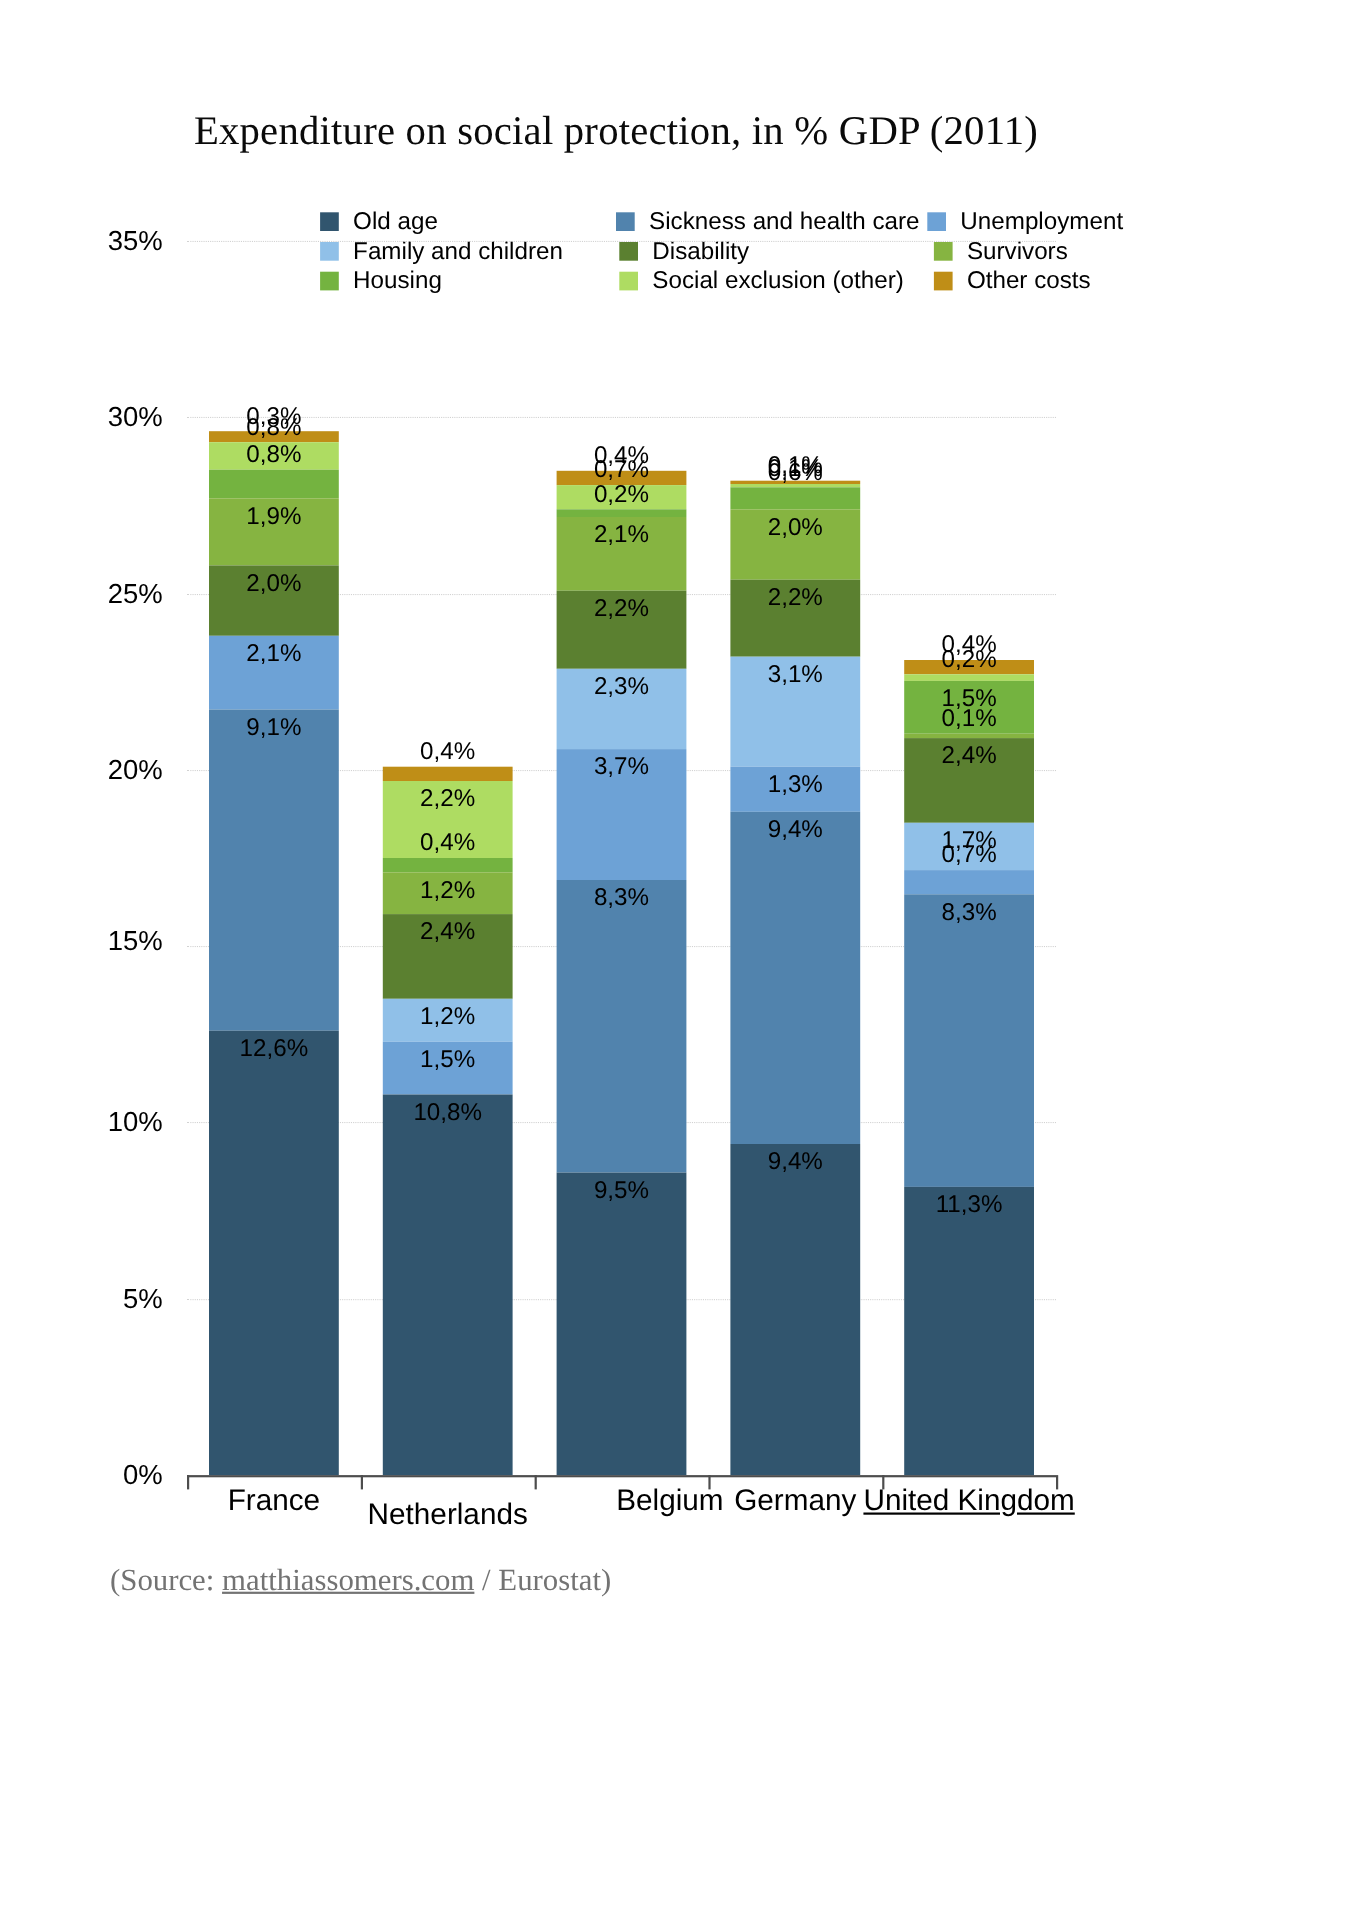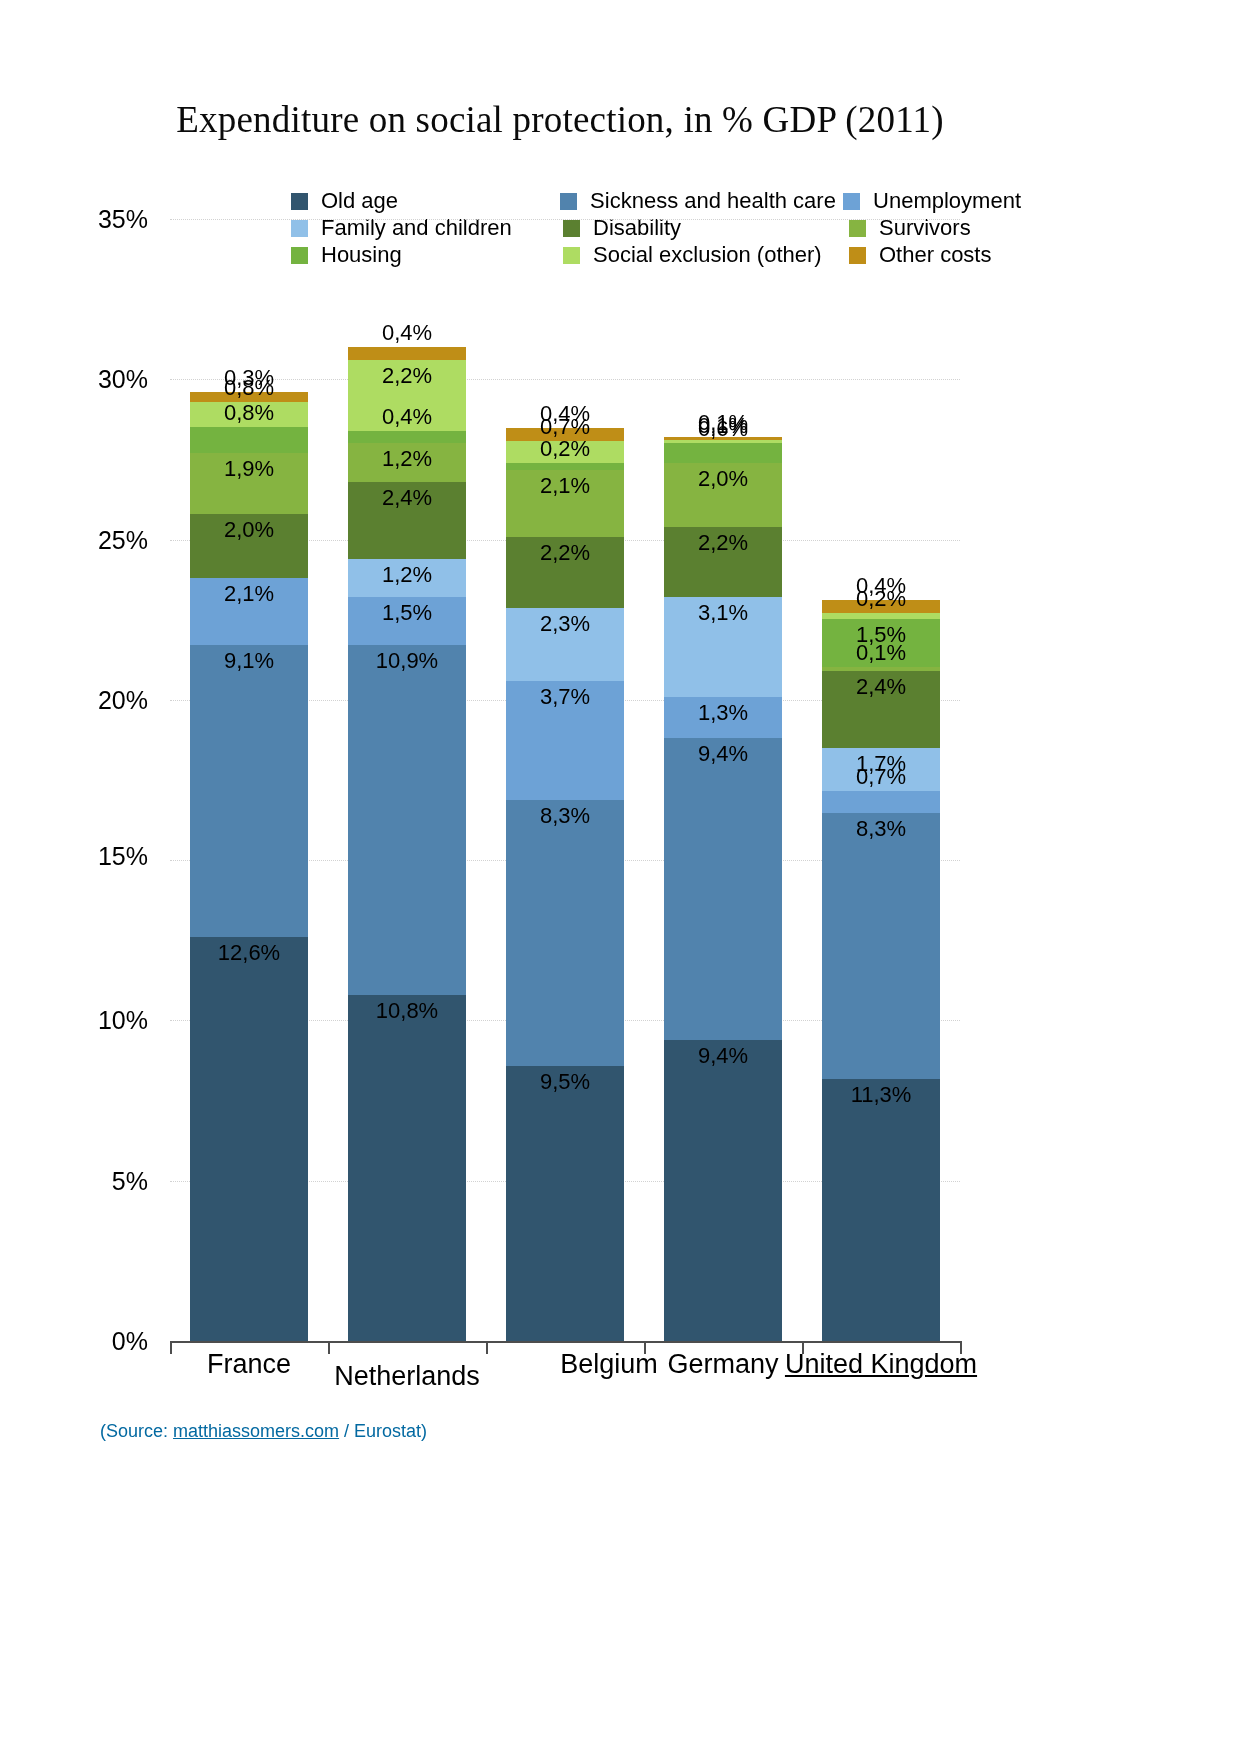--- a/index.html
+++ b/index.html
@@ -54,21 +54,21 @@
   }
   .seg-label.above{top:-27px;}
   .cat-label{
     position:absolute;top:1130px;width:200px;text-align:center;
     font-size:27px;color:#000;font-family:"Liberation Sans",sans-serif;
     white-space:nowrap;
   }
 
   .source{
     position:absolute;left:100px;top:1421px;
-    font-family:Liberation Sans, sans-serif;font-size:18px;color:#0369a1;
+    font-family:Liberation Serif, serif;font-size:28px;color:#737373;
   }
   .source u{text-decoration:underline;}
 </style>
 </head>
 <body>
 
 <div id="chart-root">
 
   <div class="chart-title">Expenditure on social protection, in % GDP (2011)</div>
 
@@ -182,23 +182,20 @@
         </div>
         <div class="seg" style="height: 76.9371px; background: rgb(91, 128, 48);">
           <div class="seg-label">2,4%</div>
         </div>
         <div class="seg" style="height: 38.4686px; background: rgb(144, 192, 232);">
           <div class="seg-label">1,2%</div>
         </div>
         <div class="seg" style="height: 48.0857px; background: rgb(109, 162, 214);">
           <div class="seg-label">1,5%</div>
         </div>
-        <div class="seg" style="height: 349.423px; background: rgb(81, 131, 173);">
-          <div class="seg-label">10,9%</div>
-        </div>
         <div class="seg" style="height: 346.217px; background: rgb(49, 85, 110);">
           <div class="seg-label">10,8%</div>
         </div>
       </div>
       <div class="cat-label" style="left: 137px; margin-top: 12px;">Netherlands</div>
       <div class="bar" style="left: 336px;">
         <div class="seg" style="height: 12.8229px; background: rgb(191, 142, 23);">
           <div class="seg-label above">0,4%</div>
         </div>
         <div class="seg" style="height: 22.44px; background: rgb(174, 220, 98);">

